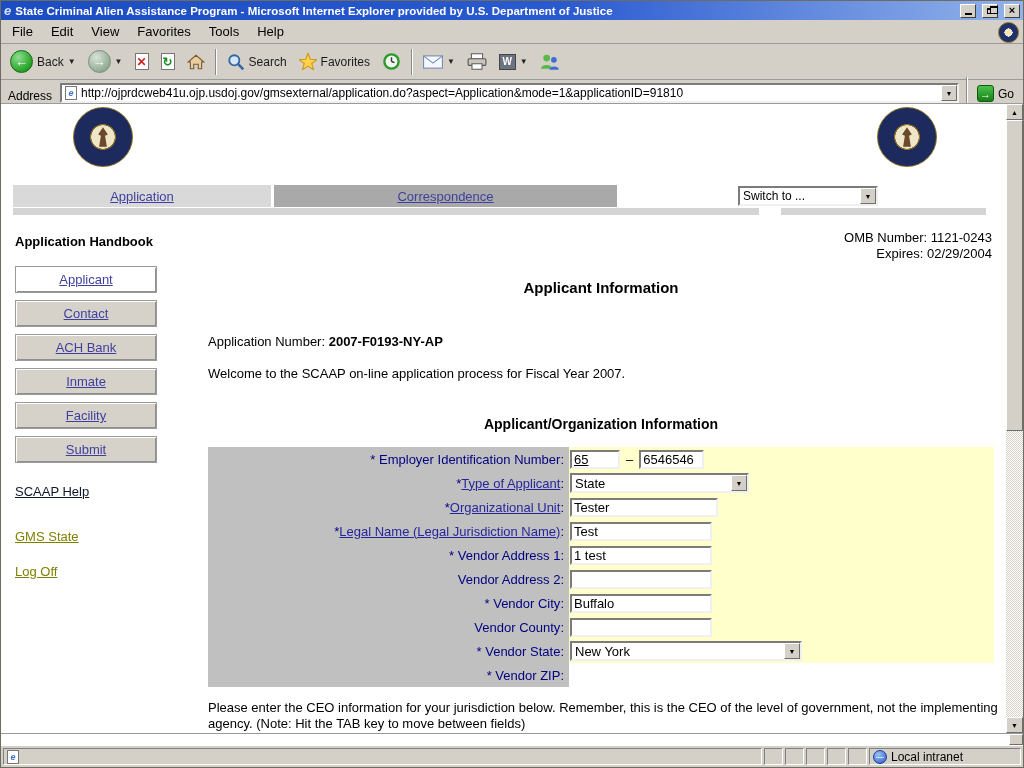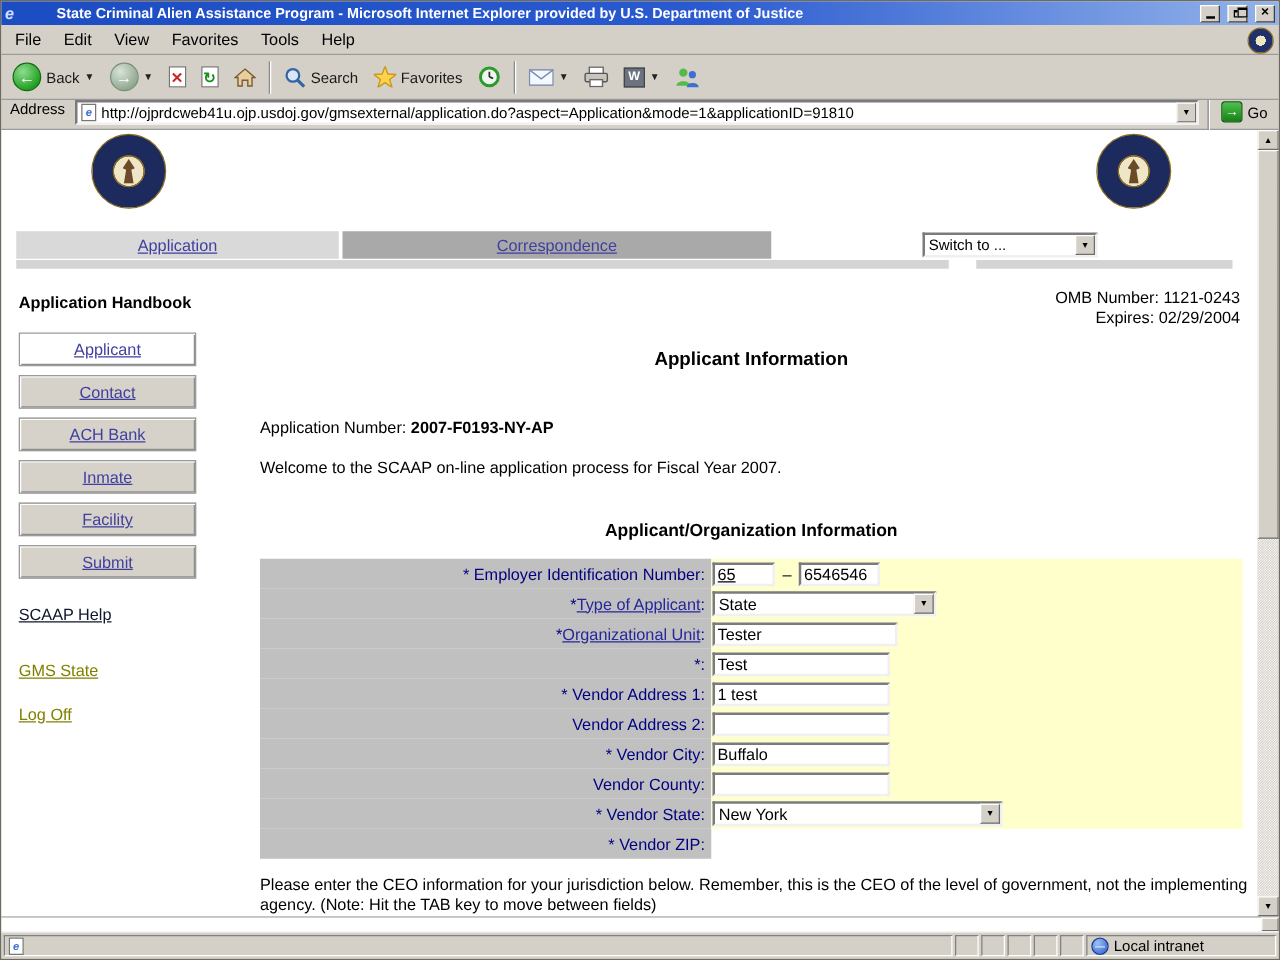--- a/index.html
+++ b/index.html
@@ -4,21 +4,21 @@
 <style>
   * { box-sizing: border-box; margin: 0; padding: 0; }
   body { font-family: "Liberation Sans", sans-serif; background:#555; }
   .window { width:1024px; height:768px; display:flex; flex-direction:column;
             background:#d4d0c8; border:1px solid #6e6c60; overflow:hidden; }
 
   
   .titlebar { height:19px; flex:0 0 19px; background:linear-gradient(90deg,#1c4cc2 0%,#2a5ad0 55%,#93b3ea 100%);
               display:flex; align-items:center; padding:0 3px; gap:4px; }
   .ie-e { font-style:italic; font-weight:bold; color:#cfe0ff; font-size:13px; line-height:1; }
-  .title-text { color:#fff; font-weight:bold; font-size:11.5px; flex:1; white-space:nowrap; overflow:hidden;margin-left:30px; }
+  .title-text { color:#fff; font-weight:bold; font-size:11.5px; flex:1; white-space:nowrap; overflow:hidden; }
   .winbtn { width:16px; height:14px; background:#d4d0c8; border:1px solid; border-color:#fff #404040 #404040 #fff;
             display:flex; align-items:center; justify-content:center; margin-left:2px; position:relative; }
   .glyph-min { width:7px; height:2px; background:#000; margin-top:7px; }
   .glyph-restore { width:7px; height:6px; border:1px solid #000; border-top-width:2px; position:relative; }
   .glyph-restore::before { content:""; position:absolute; left:2px; top:-4px; width:6px; height:5px;
                            border:1px solid #000; border-top-width:2px; background:#d4d0c8; }
   .glyph-close { font-size:11px; font-weight:bold; line-height:1; }
 
   
   .menubar { height:24px; flex:0 0 24px; display:flex; align-items:center; padding-left:2px;
@@ -39,21 +39,21 @@
   .dd { font-size:8px; color:#222; }
   .sep { width:2px; height:26px; border-left:1px solid #8a8a8a; border-right:1px solid #fff; margin:0 3px; }
   .icon-page { width:14px; height:17px; background:#fff; border:1px solid #777; position:relative;
                display:flex; align-items:center; justify-content:center; }
   .stop-x { color:#cc2222; font-weight:bold; font-size:12px; line-height:1; }
   .refresh-a { color:#1e8e1e; font-weight:bold; font-size:12px; line-height:1; }
   .word-box { width:17px; height:16px; background:#6b7280; color:#fff; font-weight:bold; font-size:10px;
               display:flex; align-items:center; justify-content:center; border:1px solid #444; }
 
   
-  .addressbar { height:24px; flex:0 0 24px; display:flex; align-items:flex-start; padding:0 3px; gap:4px;
+  .addressbar { height:24px; flex:0 0 24px; display:flex; align-items:flex-end; padding:0 3px; gap:4px;
                 border-bottom:1px solid #9a9a9a; background:#d4d0c8; }
   .addr-label { font-size:12px; padding:0 4px; }
   .addr-field { flex:1; height:20px; background:#fff; border:2px solid; border-color:#7b7b7b #f0f0f0 #f0f0f0 #7b7b7b;
                 display:flex; align-items:center; gap:4px; padding-left:3px; overflow:hidden; }
   .addr-url { font-size:12px; white-space:nowrap; flex:1; }
   .combo-btn { width:16px; height:100%; background:#d4d0c8; border:1px solid; border-color:#fff #6e6e6e #6e6e6e #fff;
                font-size:7px; display:flex; align-items:center; justify-content:center; flex:0 0 16px; }
   .go-btn { display:flex; align-items:center; gap:4px; font-size:12px; padding:1px 6px 1px 2px; }
   .go-icon { width:17px; height:17px; border-radius:3px; background:linear-gradient(#4cc24c,#168016);
              color:#fff; font-weight:bold; font-size:11px; display:flex; align-items:center; justify-content:center;
@@ -338,21 +338,21 @@
               </div>
             </div>
           </div>
           <div class="frow">
             <span class="flbl"><span>*</span><span class="lnk">Organizational Unit</span><span>:</span></span>
             <div class="fval">
               <input class="tin" value="Tester" style="width: 148px;">
             </div>
           </div>
           <div class="frow">
-            <span class="flbl"><span>*</span><span>:</span></span>
+            <span class="flbl"><span>*</span><span class="lnk">Legal Name (Legal Jurisdiction Name)</span><span>:</span></span>
             <div class="fval">
               <input class="tin" value="Test" style="width: 142px;">
             </div>
           </div>
           <div class="frow">
             <span class="flbl"><span>* </span><span>Vendor Address 1</span><span>:</span></span>
             <div class="fval">
               <input class="tin" value="1 test" style="width: 142px;">
             </div>
           </div>

